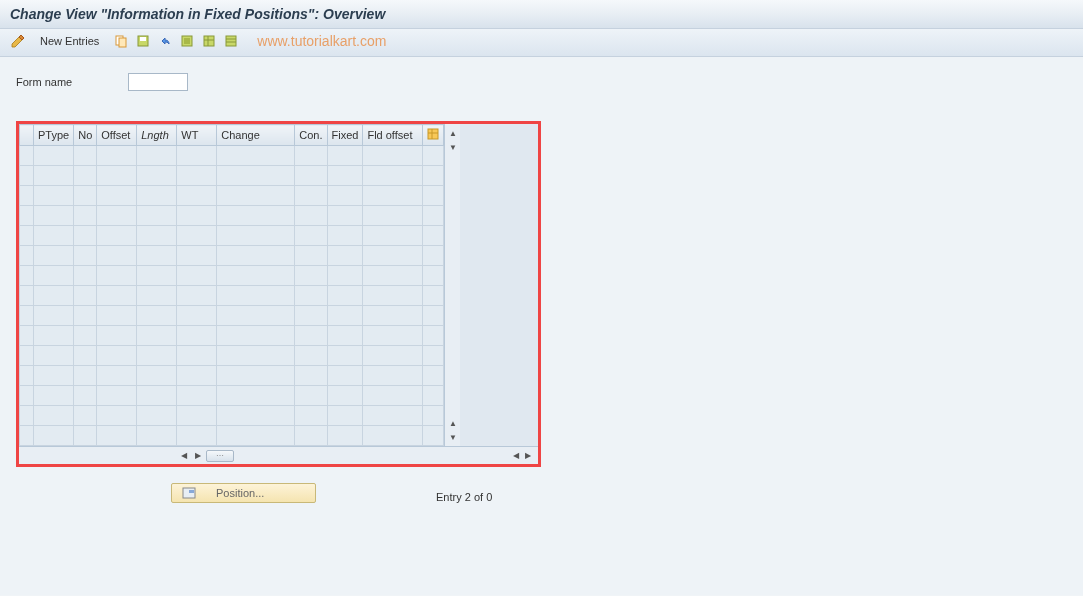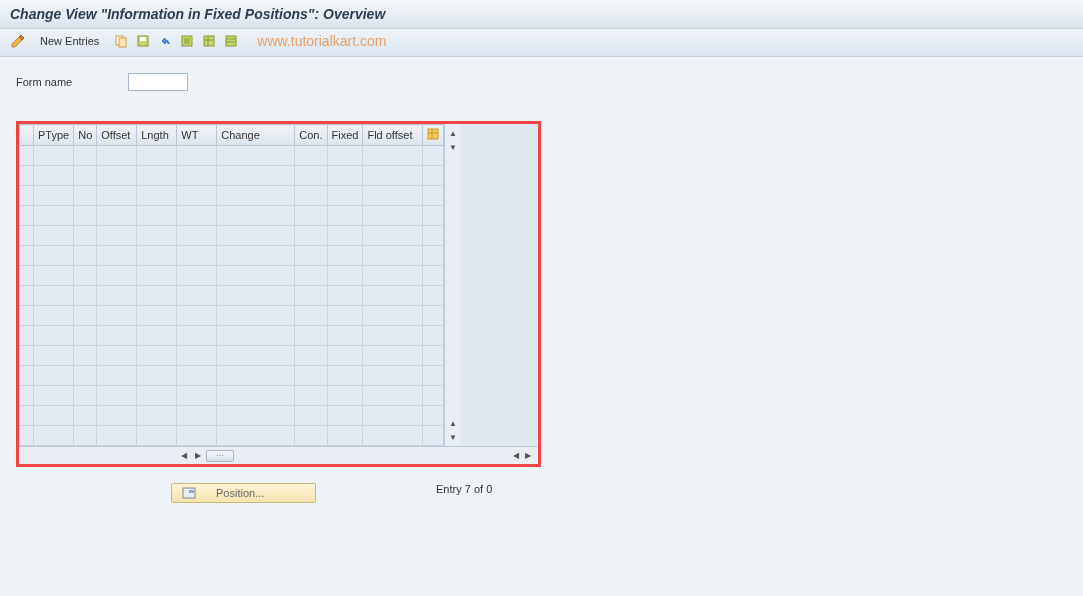--- a/index.html
+++ b/index.html
@@ -105,21 +105,21 @@
       padding: 0;
     }
     .row-selector {
       width: 14px;
       background: linear-gradient(to right, #e8eef4 0%, #d0dce8 100%);
       border: 1px solid #b8c8d8;
     }
     .col-ptype { width: 40px; }
     .col-no { width: 20px; }
     .col-offset { width: 40px; }
-    .col-lngth { width: 40px; }
+    .col-lngth { width: 40px; font-style: italic; }
     .col-wt { width: 40px; }
     .col-field { width: 78px; }
     .col-con { width: 32px; }
     .col-rule { width: 34px; }
     .col-fldoffset { width: 60px; }
     .col-config {
       width: 18px;
       background: linear-gradient(to bottom, #f0f4f8 0%, #dce5ee 100%);
     }
     .vscroll {
@@ -177,21 +177,21 @@
       cursor: pointer;
       font-size: 8px;
       text-align: center;
       color: #888;
     }
     .hscroll-gap {
       flex: 1;
     }
     .bottom-row {
       display: flex;
-      align-items: flex-start;
+      align-items: flex-end;
       margin-top: 16px;
       gap: 120px;
       padding-left: 155px;
     }
     .position-btn {
       background: linear-gradient(to bottom, #fdf3d8 0%, #f5e4b0 100%);
       border: 1px solid #c8b878;
       padding: 3px 10px;
       font-size: 11px;
       color: #666;
@@ -522,15 +522,15 @@
   <div class="bottom-row">
     <button class="position-btn">
       <span class="position-icon">
         <svg width="14" height="12" viewBox="0 0 14 12">
             <rect x="1" y="1" width="12" height="10" fill="#e8eef4" stroke="#888"></rect>
             <rect x="7" y="3" width="5" height="3" fill="#88a8d8"></rect>
           </svg>
       </span>
       <span>Position...</span>
     </button>
-    <span class="entry-text">Entry 7 of 0</span>
+    <span class="entry-text">Entry 2 of 0</span>
   </div>
 </div>
 
 </body></html>

